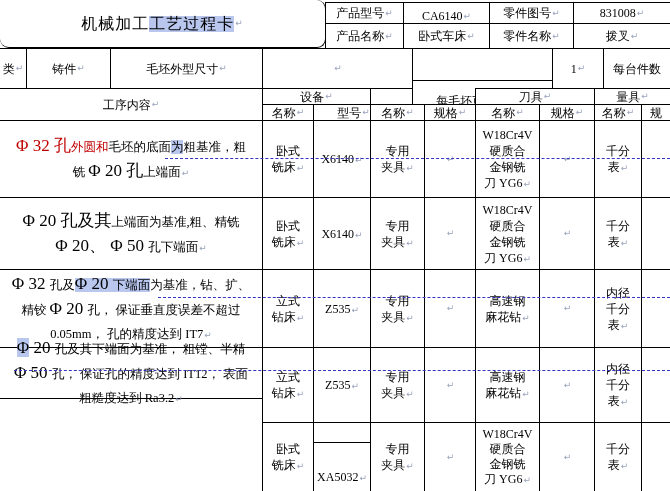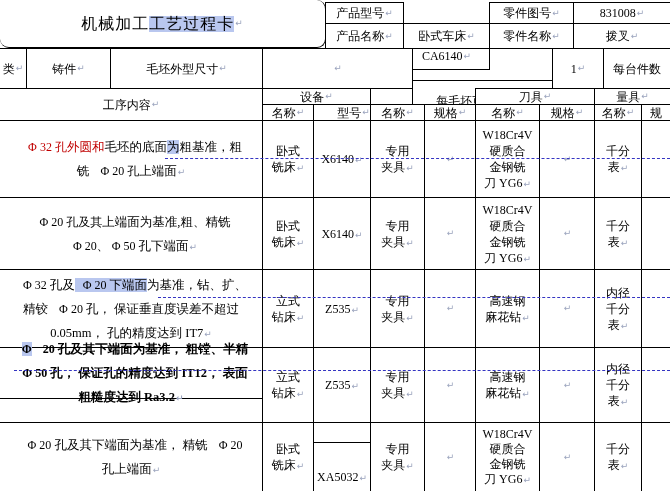--- a/index.html
+++ b/index.html
@@ -4,21 +4,21 @@
 <style>
   html,body{margin:0;padding:0;background:#fff;}
   .page{position:relative;width:670px;height:491px;overflow:hidden;background:#fff;
         font-family:"Liberation Serif","DejaVu Sans",serif;color:#000;}
   .cell{position:absolute;box-sizing:border-box;border:1px solid #000;
         display:flex;align-items:center;justify-content:center;text-align:center;
         font-size:12px;line-height:16px;background:#fff;}
   .noL{border-left:none}.noT{border-top:none}.noB{border-bottom:none}
   .pil{color:#9aa3bd;font-size:9px;margin-left:1px;font-family:"DejaVu Sans",sans-serif;line-height:1;}
   .sel{background:#b9c7ef;}
-  .big{font-size:12px;margin-left:8px;}
+  .big{font-size:17px;}
   .sm{font-size:12.5px;}
   .red{color:#c00000;}
   .title-cell{font-size:16px;letter-spacing:1px;}
   .content-cell{line-height:24px;padding:0 2px;flex-direction:column;}
   .content-inner{display:block;}
   .pre{white-space:pre-line;}
   .dash{position:absolute;border-top:1px dashed #3434c2;z-index:5;height:0;}
   .hdr{font-size:12px;}
 </style>
 </head>
@@ -29,21 +29,21 @@
   <div class="cell noL noT title-cell" style="left:0;top:0;width:326;height:48px;width:326px;border-radius:9px;">
     <span>机械加工</span>
       <span class="sel">工艺过程卡</span>
       <span class="pil">↵</span>
   </div>
 
   <div class="cell" style="left:325px;top:2px;width:79px;height:22px;">
     <span>产品型号</span>
       <span class="pil">↵</span>
   </div>
-  <div class="cell" style="left:403px;top:2px;width:87px;height:28px;margin-top:40px;">
+  <div class="cell" style="left:403px;top:2px;width:87px;height:28px;">
     <span>CA6140</span>
       <span class="pil">↵</span>
   </div>
   <div class="cell" style="left:489px;top:2px;width:85px;height:22px;">
     <span>零件图号</span>
       <span class="pil">↵</span>
   </div>
   <div class="cell" style="left:573px;top:2px;width:98px;height:22px;">
     <span>831008</span>
       <span class="pil">↵</span>
@@ -242,21 +242,21 @@
   <div class="cell" style="left:539px;top:269px;width:56px;height:79px;">
       <span class="pil">↵</span>
     </div>
   <div class="cell" style="left:594px;top:269px;width:48px;height:79px;">
       <span><span class="pre">内径
 千分
 表</span><span class="pil">↵</span></span>
     </div>
   <div class="cell" style="left:641px;top:269px;width:30px;height:79px;"></div>
 
-  <div class="cell noL content-cell" style="left:0;top:347px;width:263px;height:52px;font-weight:bold;">
+  <div class="cell noL content-cell" style="left:0;top:347px;width:263px;height:52px;">
     <div class="content-inner">
       <span class="big sel">Φ</span><span class="big"> 20 </span><span class="sm">孔及其下端面为基准， 粗镗、半精</span><br>
       <span class="big">Φ 50 </span><span class="sm">孔， 保证孔的精度达到 IT12， 表面</span><br>
       <span class="sm">粗糙度达到 Ra3.2</span><span class="pil">↵</span>
     </div>
   </div>
   <div class="cell" style="left:262px;top:347px;width:52px;height:76px;">
       <span><span class="pre">立式
 钻床</span><span class="pil">↵</span></span>
     </div>
@@ -277,26 +277,20 @@
   <div class="cell" style="left:539px;top:347px;width:56px;height:76px;">
       <span class="pil">↵</span>
     </div>
   <div class="cell" style="left:594px;top:347px;width:48px;height:76px;">
       <span><span class="pre">内径
 千分
 表</span><span class="pil">↵</span></span>
     </div>
   <div class="cell" style="left:641px;top:347px;width:30px;height:76px;"></div>
 
-  <div class="cell noL noB content-cell" style="left:0;top:422px;width:263px;height:69px;">
-    <div class="content-inner">
-      <span class="big">Φ 20 </span><span class="sm">孔及其下端面为基准， 精铣 </span><span class="big">Φ 20</span><br>
-      <span class="sm">孔上端面</span><span class="pil">↵</span>
-    </div>
-  </div>
   <div class="cell noB" style="left:262px;top:422px;width:52px;height:69px;">
       <span><span class="pre">卧式
 铣床</span><span class="pil">↵</span></span>
     </div>
   <div class="cell noB" style="left:313px;top:442px;width:58px;height:69px;justify-content:center;">
       <span><span>XA5032</span><span class="pil">↵</span></span>
     </div>
   <div class="cell noB" style="left:370px;top:422px;width:55px;height:69px;">
       <span><span class="pre">专用
 夹具</span><span class="pil">↵</span></span>

